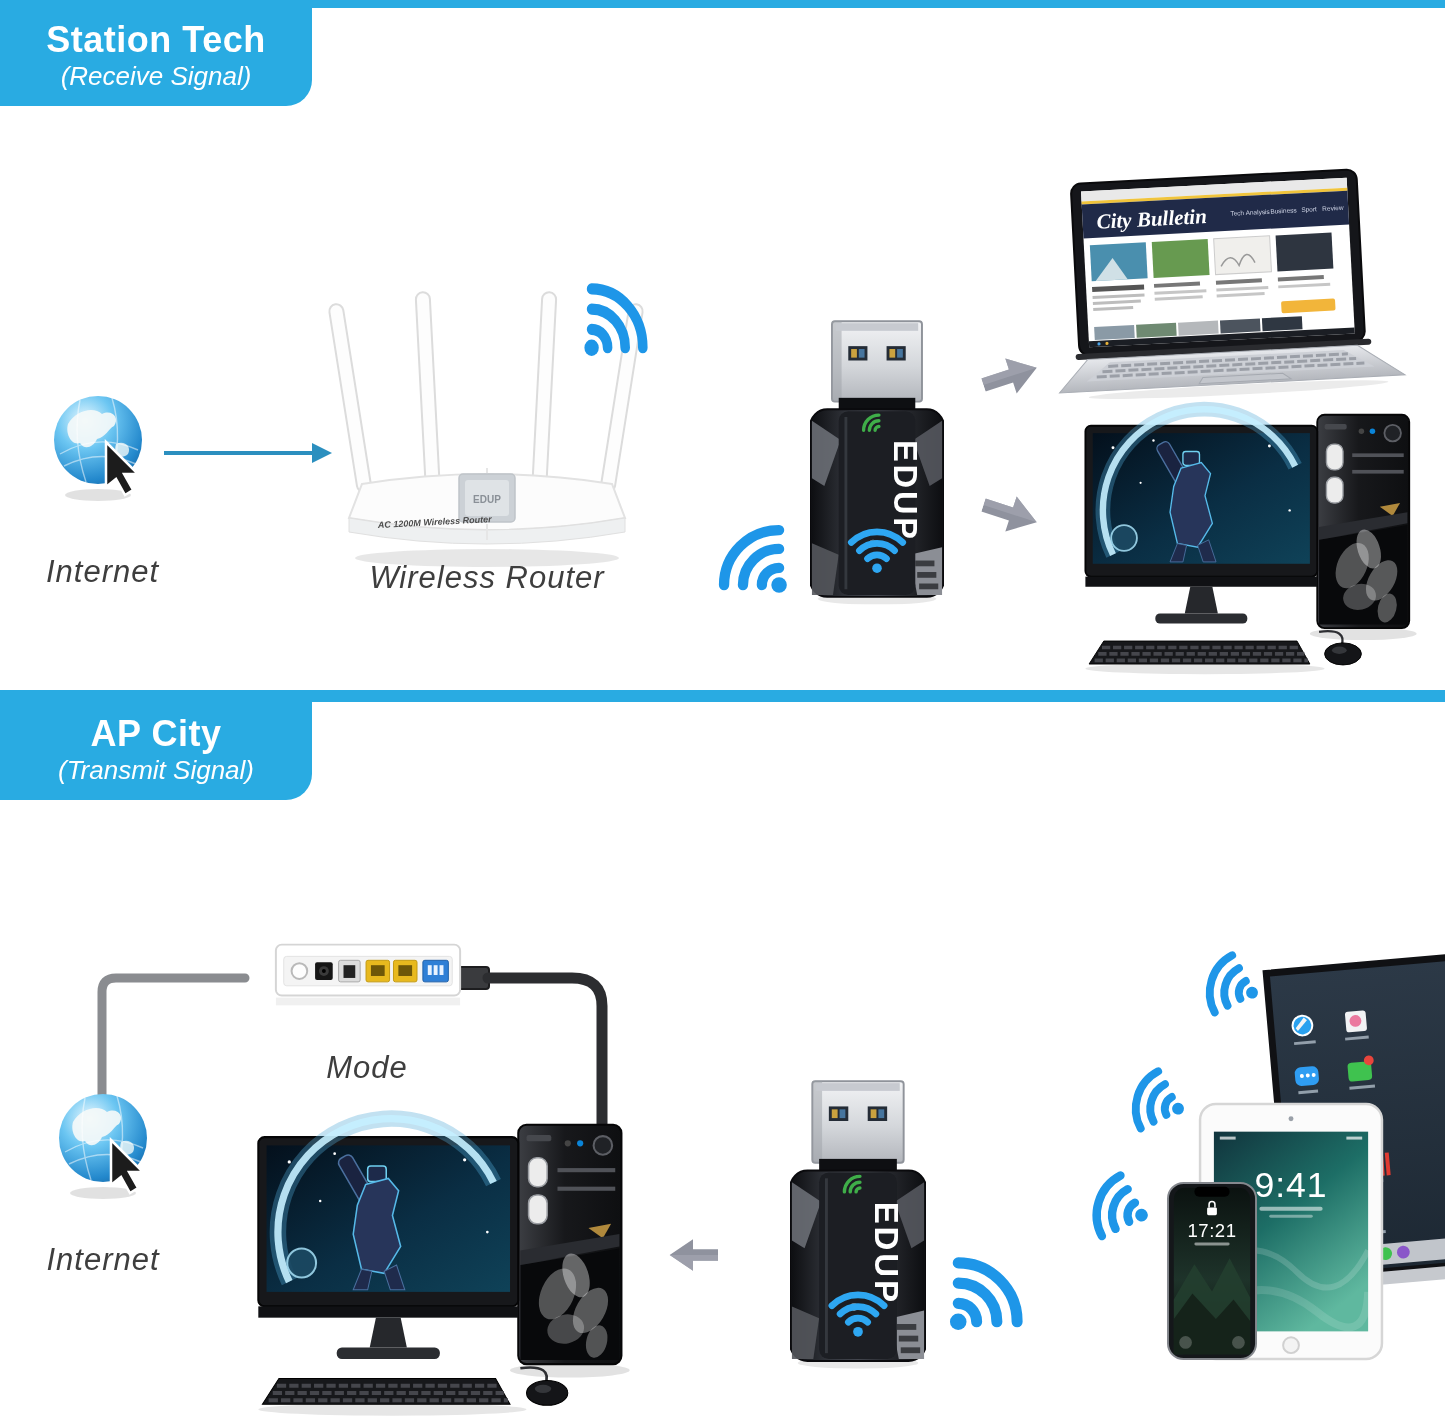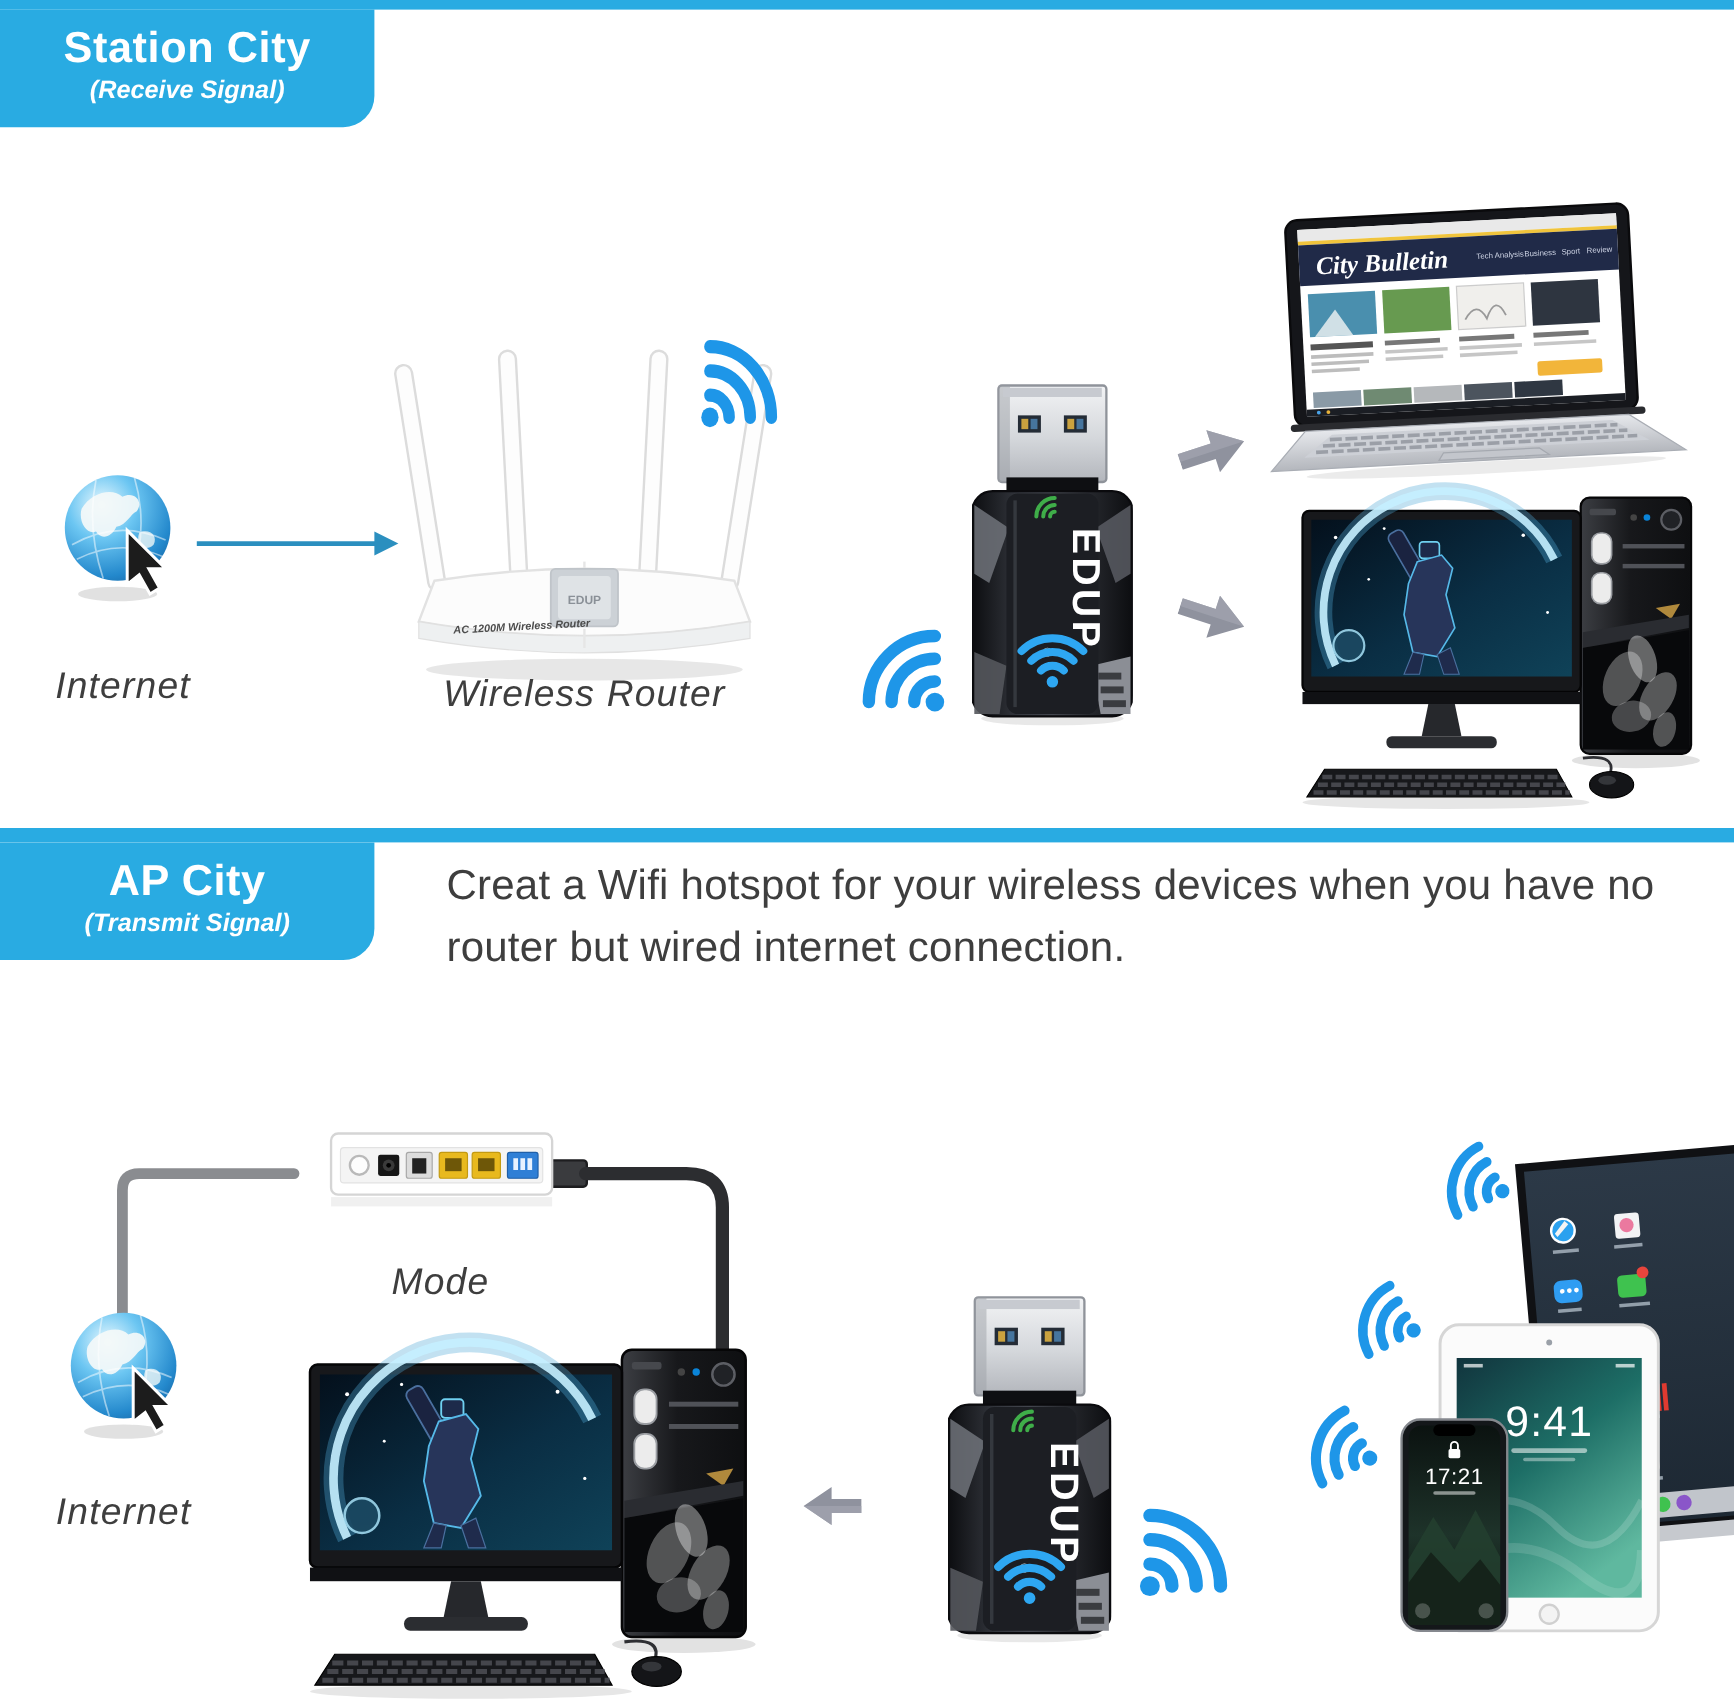--- a/index.html
+++ b/index.html
@@ -3,21 +3,21 @@
 <meta charset="utf-8">
 <style>
   html,body{margin:0;padding:0;background:#fff;}
   #canvas{position:relative;width:1445px;height:1423px;background:#fff;overflow:hidden;
           font-family:"Liberation Sans",sans-serif;}
   .abs{position:absolute;}
   .bar{background:#29ABE2;}
   .badge{background:#29ABE2;border-radius:0 0 26px 0;color:#fff;text-align:center;
          box-sizing:border-box;padding-top:12px;}
   .badge .t{font-size:36px;font-weight:bold;letter-spacing:.5px;line-height:40px;}
-  .badge .s{font-size:21px;font-style:italic;line-height:32px;font-weight:bold;}
+  .badge .s{font-size:26px;font-style:italic;line-height:32px;}
   .desc{font-size:35px;line-height:52px;color:#3e3e3e;letter-spacing:.2px;}
   .devlabel{font-size:31px;font-style:italic;color:#3e3e3e;text-align:center;letter-spacing:1px;margin-top:32px;}
   .wifi{color:#1E96E8;}
   svg{display:block;overflow:visible;}
   .flipx{transform:scaleX(-1);}
 </style>
 </head>
 <body>
 
 <div id="canvas">
@@ -189,21 +189,21 @@
       <symbol id="grayArrowSym" viewBox="0 0 60 44">
         <polygon points="0,15 30,15 30,3 58,22 30,41 30,29 0,29" fill="#8F929E"></polygon>
         <polygon points="0,15 30,15 30,3 58,22 30,22 0,22" fill="#a2a5b0" opacity="0.7"></polygon>
       </symbol>
     </defs>
   </svg>
 
   <div class="abs bar" style="left:0;top:0;width:1445px;height:8px"></div>
 
   <div class="abs badge" style="left:0;top:8px;width:312px;height:98px">
-    <div class="t">Station City</div>
+    <div class="t">Station Tech</div>
     <div class="s">(Receive Signal)</div>
   </div>
 
 
   <svg class="abs" style="left:50px;top:392px" width="100" height="112" viewBox="0 0 100 112">
       <use href="#globeSym"></use>
     </svg>
   <div class="abs devlabel" style="left:25px;top:522px;width:155px">Internet</div>
 
   <svg class="abs" style="left:162px;top:440px" width="172" height="26" viewBox="0 0 172 26">
@@ -311,21 +311,20 @@
       <use href="#pcSym"></use>
     </svg>
 
   <div class="abs bar" style="left:0;top:690px;width:1445px;height:12px"></div>
 
   <div class="abs badge" style="left:0;top:702px;width:312px;height:98px">
     <div class="t">AP City</div>
     <div class="s">(Transmit Signal)</div>
   </div>
 
-  <div class="abs desc" style="left:372px;top:712px;width:1010px">Creat a Wifi hotspot for your wireless devices when you have no router but wired internet connection.</div>
 
   <svg class="abs" style="left:40px;top:940px" width="600" height="220" viewBox="0 0 600 220">
     <path d="M62,158 L62,52 Q62,38 76,38 L205,38" fill="none" stroke="#8a8c90" stroke-width="9" stroke-linecap="round"></path>
     <rect x="415" y="27" width="34" height="22" rx="3" fill="#3a3b3e" stroke="#1d1d1f" stroke-width="2"></rect>
     <rect x="409" y="32" width="8" height="12" fill="#55565a"></rect>
     <path d="M448,38 L532,38 Q562,38 562,66 L562,200" fill="none" stroke="#2c2d30" stroke-width="11" stroke-linecap="round"></path>
   </svg>
 
   <svg class="abs" style="left:270px;top:940px" width="196" height="70" viewBox="0 0 200 70">
     <rect x="6" y="58" width="188" height="8" fill="#000" opacity="0.06"></rect>

